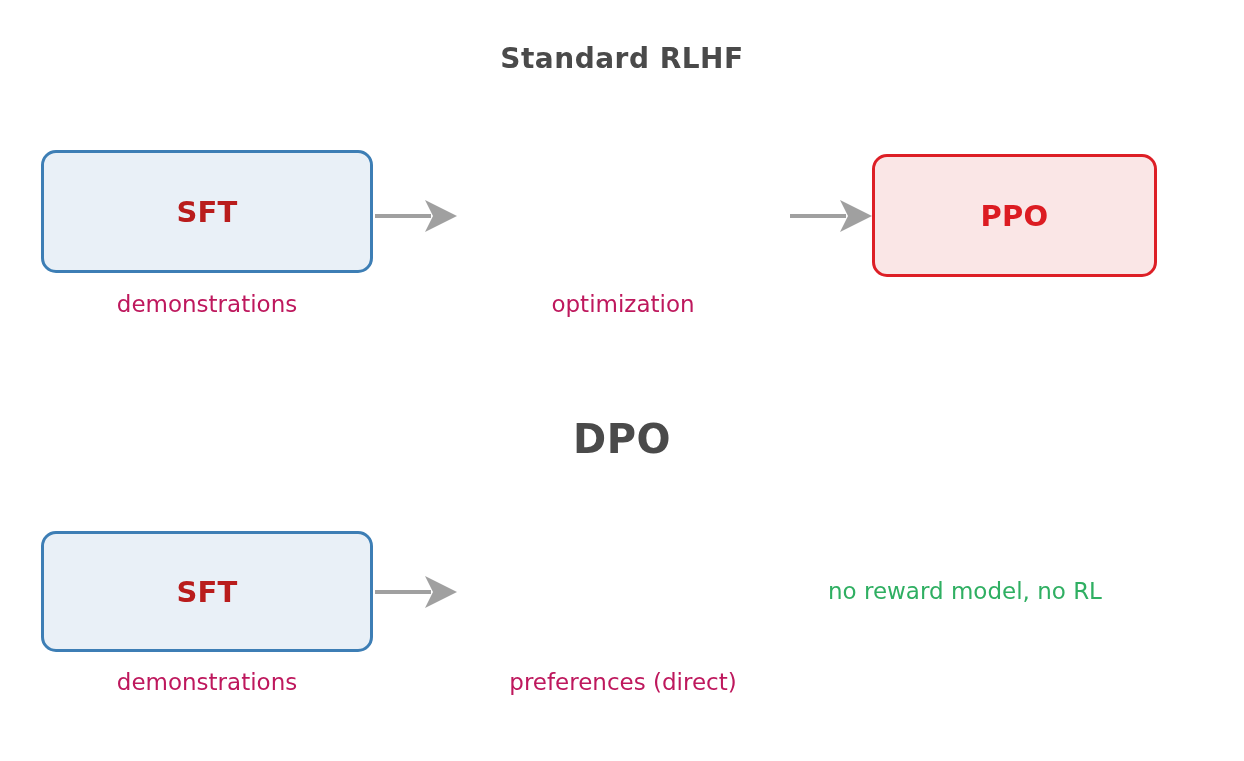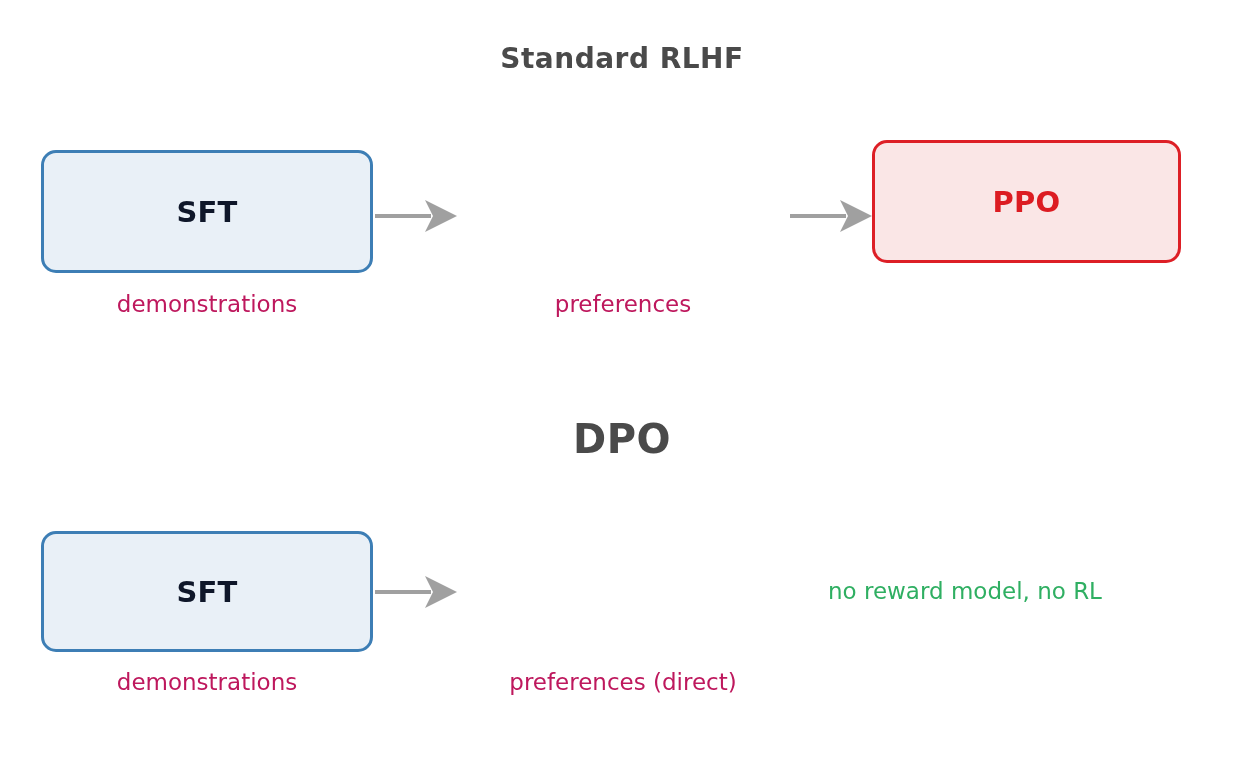--- a/index.html
+++ b/index.html
@@ -53,21 +53,21 @@
   }
   .stage-label {
     font-size: 29px;
     font-weight: bold;
     letter-spacing: 0.2px;
     white-space: nowrap;
   }
 
   
   .box-blue   { background: #e9f0f7; border-color: #3d7eb5; }
-  .lbl-blue   { color: #0f172a; }
+  .lbl-blue   { color: #b91c1c; }
   
   .box-orange { background: #fcf0e4; border-color: #e4821f; }
   .lbl-orange { color: #e37e18; }
   
   .box-red    { background: #fae6e6; border-color: #dd1f26; }
   .lbl-red    { color: #dc1c22; }
   
   .box-green  { background: #e7f6ec; border-color: #27ae60; }
   .lbl-green  { color: #21a557; }
 
@@ -104,28 +104,28 @@
   <div class="stage-box box-blue" style="left:41px; top:150px; width:332px; height:123px;">
     <span class="stage-label lbl-blue">SFT</span>
   </div>
   <div class="caption" style="left:41px; top:291px; width:332px;">demonstrations</div>
 
   <svg class="arrow-svg" style="left:373px; top:196px;" width="86" height="40" viewBox="0 0 86 40">
     <line x1="2" y1="20" x2="58" y2="20" stroke="#a0a0a0" stroke-width="4"></line>
     <path d="M 84 20 L 52 4 L 60 20 L 52 36 Z" fill="#a0a0a0"></path>
   </svg>
 
-  <div class="caption" style="left:458px; top:291px; width:330px;">preferences</div>
+  <div class="caption" style="left:458px; top:291px; width:330px;">optimization</div>
 
   <svg class="arrow-svg" style="left:788px; top:196px;" width="86" height="40" viewBox="0 0 86 40">
     <line x1="2" y1="20" x2="58" y2="20" stroke="#a0a0a0" stroke-width="4"></line>
     <path d="M 84 20 L 52 4 L 60 20 L 52 36 Z" fill="#a0a0a0"></path>
   </svg>
 
-  <div class="stage-box box-red" style="left:872px; top:140px; width:309px; height:123px;">
+  <div class="stage-box box-red" style="left:872px; top:154px; width:285px; height:123px;">
     <span class="stage-label lbl-red">PPO</span>
   </div>
 
   <div class="section-title" id="title-dpo">DPO</div>
 
   <div class="stage-box box-blue" style="left:41px; top:531px; width:332px; height:121px;">
     <span class="stage-label lbl-blue">SFT</span>
   </div>
   <div class="caption" style="left:41px; top:669px; width:332px;">demonstrations</div>
 

